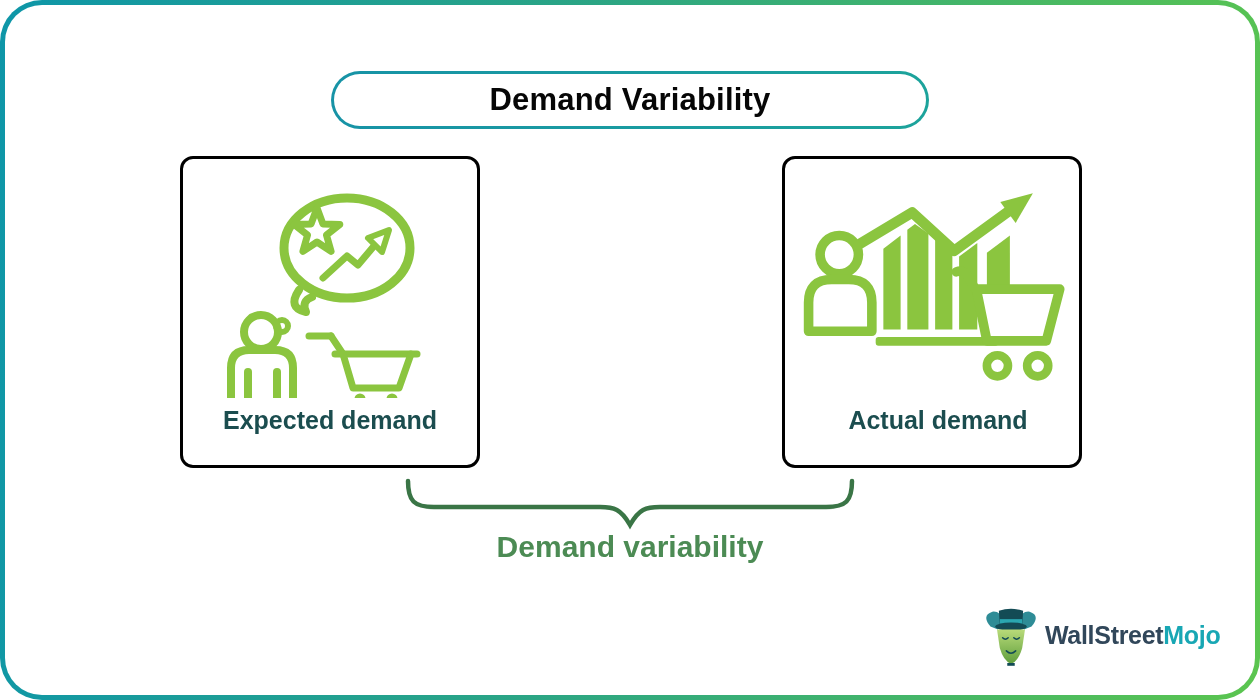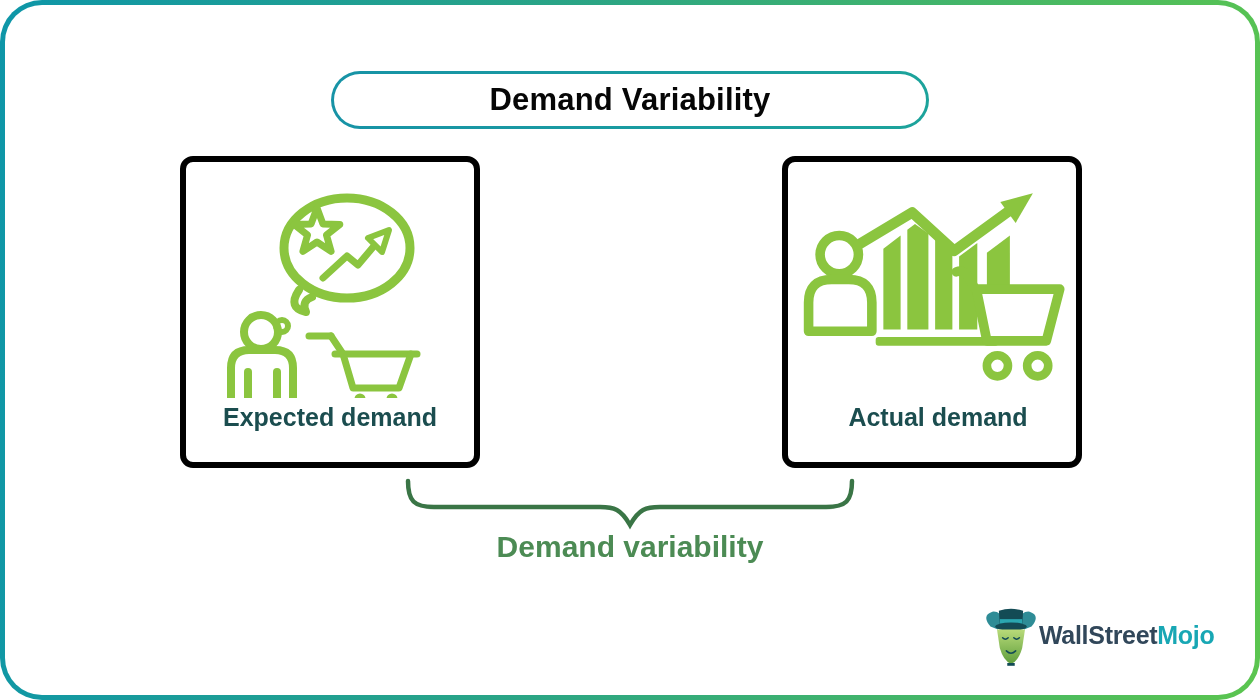--- a/index.html
+++ b/index.html
@@ -15,34 +15,34 @@
   
   .title-pill { position:absolute; left:331px; top:71px; width:598px; height:58px;
                 border-radius:29px; padding:3px;
                 background:linear-gradient(90deg,#1793A6,#1CA39B); }
   .title-pill-inner { width:100%; height:100%; border-radius:26px; background:#ffffff;
                       display:flex; align-items:center; justify-content:center; }
   .title-text { font-size:31px; font-weight:bold; color:#060606; letter-spacing:0.2px; }
 
   
   .card { position:absolute; top:156px; width:300px; height:312px; background:#ffffff;
-          border:6px solid #000000; border-radius:13px;
+          border:3px solid #000000; border-radius:13px;
           display:flex; flex-direction:column; align-items:center; }
   .card.expected { left:180px; }
   .card.actual   { left:782px;padding-left:12px; }
   .card .icon-wrap { flex:1; display:flex; align-items:center; justify-content:center; padding-top:18px; }
   .card-label { font-size:25px; font-weight:bold; color:#1B4D4F; padding-bottom:30px; }
 
   
   .brace-svg { position:absolute; left:402px; top:477px; }
   .brace-label { position:absolute; left:430px; top:530px; width:400px; text-align:center;
                  font-size:30px; font-weight:bold; color:#4C8B54; }
 
   
-  .logo { position:absolute; left:983px; top:604px; display:flex; align-items:center; }
+  .logo { position:absolute; left:983px; top:604px; display:flex; align-items:center; gap:6px; }
   .logo-text { font-size:25px; font-weight:bold; letter-spacing:-0.3px; }
   .logo-text .primary { color:#31475A; }
   .logo-text .accent  { color:#18A7B4; }
 </style>
 </head>
 <body>
 
 <div class="canvas">
 
   <div class="frame">

